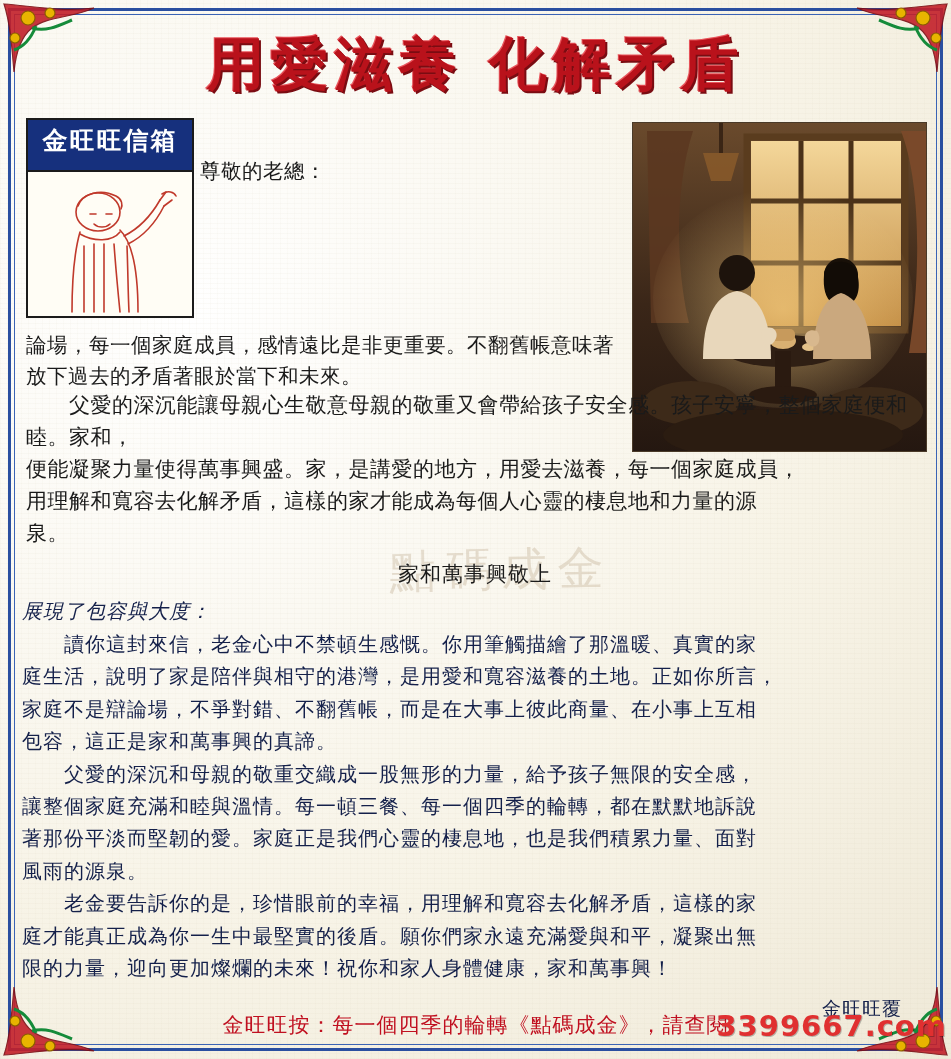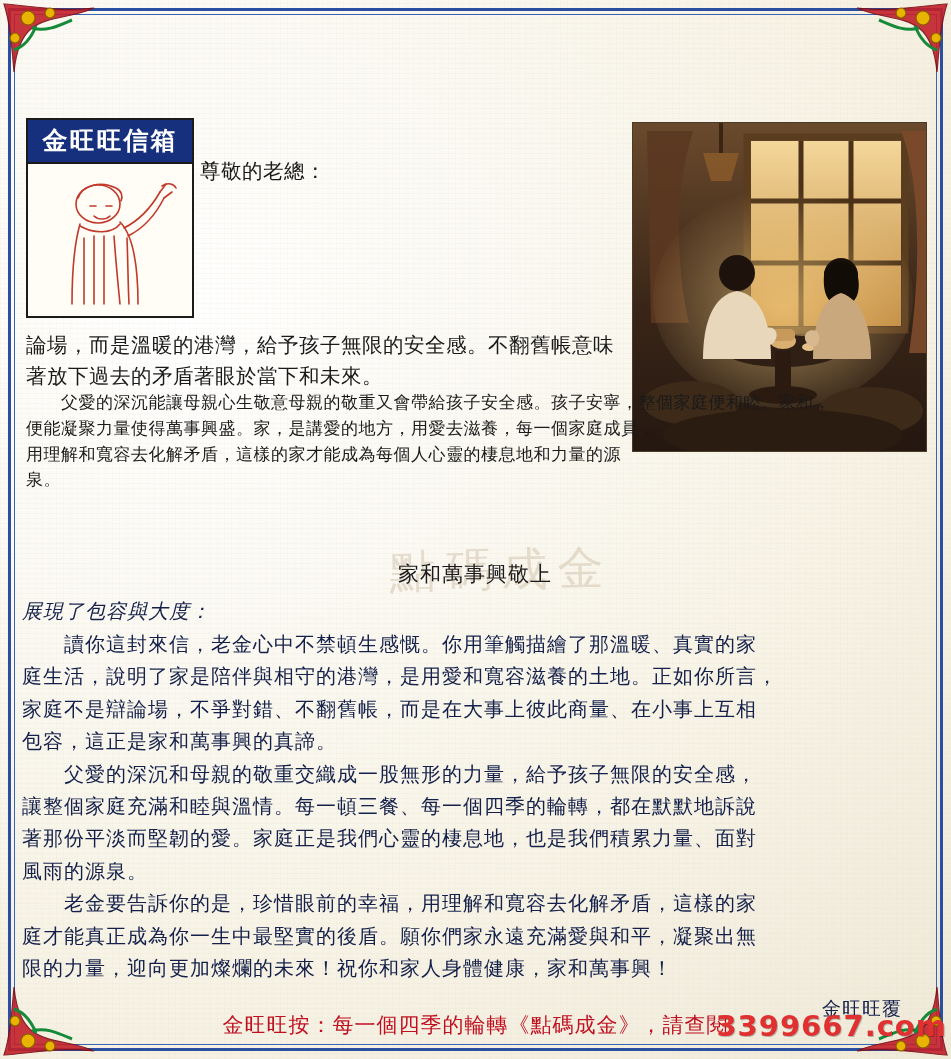--- a/index.html
+++ b/index.html
@@ -102,21 +102,21 @@
     box-sizing: border-box;
   }
   .masthead-banner {
     background: #16307d;
     color: #ffffff;
     font-family: "DejaVu Serif", serif;
     font-weight: bold;
     font-size: 25px;
     letter-spacing: 2px;
     text-align: center;
-    padding: 4px 0 5px 0;
+    padding: 4px 0 13px 0;
     border-bottom: 2px solid #1b1b1b;
   }
   .masthead-art {
     position: relative;
     height: 148px;
   }
   .masthead-art svg { display:block; }
 
   
   .photo {
@@ -146,21 +146,21 @@
     letter-spacing: 0.5px;
     margin-top: 34px;
   }
   .letter1-b {
     left: 26px; top: 330px; width: 598px;
     font-size: 20.5px;
     letter-spacing: 0.5px;
   }
   .letter1-c {
     left: 26px; top: 390px; width: 898px;
-    font-size: 17px;
+    font-size: 21px;
     letter-spacing: 0.5px;
   }
   .sign1 {
     position: absolute;
     left: 26px; top: 560px; width: 898px;
     text-align: center;
     font-family: "DejaVu Serif", serif;
     font-size: 21px;
     color: #1a1a1a;
     letter-spacing: 1px;
@@ -262,20 +262,21 @@
         <path d="M2,2 C30,4 58,10 92,6 C70,16 46,14 30,26 C20,34 14,48 12,70 C10,46 8,20 2,2 Z" opacity="0.9"></path>
         <circle cx="26" cy="16" r="7" fill="#e8b400" stroke="#8a5d00"></circle>
         <circle cx="48" cy="11" r="5" fill="#e8b400" stroke="#8a5d00"></circle>
         <circle cx="13" cy="36" r="5" fill="#e8b400" stroke="#8a5d00"></circle>
         <path d="M30,26 C44,30 56,24 70,18" fill="none" stroke="#158b3a" stroke-width="3"></path>
         <path d="M12,48 C24,44 30,34 34,24" fill="none" stroke="#158b3a" stroke-width="3"></path>
       </g>
     </svg>
   </div>
 
+  <div class="title">用愛滋養 化解矛盾</div>
 
   <div class="masthead">
     <div class="masthead-banner">金旺旺信箱</div>
     <div class="masthead-art">
       <svg width="164" height="148" viewBox="0 0 164 148">
         <g fill="none" stroke="#c0392b" stroke-width="1.6" stroke-linecap="round">
 
           <ellipse cx="70" cy="40" rx="22" ry="19"></ellipse>
           <path d="M50,34 C54,22 72,16 88,24 C94,27 95,33 93,37"></path>
 
@@ -361,21 +362,21 @@
       <ellipse cx="238" cy="288" rx="52" ry="24" fill="#3d2a19"></ellipse>
       <ellipse cx="150" cy="312" rx="120" ry="26" fill="#2b1c11"></ellipse>
 
       <rect x="86" y="0" width="4" height="30" fill="#3a2515"></rect>
       <path d="M70,30 L106,30 L98,58 L78,58 Z" fill="#8a5a2a" opacity="0.85"></path>
     </svg>
   </div>
 
   <div class="txt letter1-a"><span>尊敬的老總：</span><br></div>
 
-  <div class="txt letter1-b">論場，而是溫暖的港灣，給予孩子無限的安全感。不翻舊帳意味著放下過去的矛盾著眼於當下和未來。</div>
+  <div class="txt letter1-b">論場，每一個家庭成員，感情遠比是非更重要。不翻舊帳意味著放下過去的矛盾著眼於當下和未來。</div>
 
   <div class="txt letter1-c">　　父愛的深沉能讓母親心生敬意母親的敬重又會帶給孩子安全感。孩子安寧，整個家庭便和睦。家和，
 便能凝聚力量使得萬事興盛。家，是講愛的地方，用愛去滋養，每一個家庭成員，
 用理解和寬容去化解矛盾，這樣的家才能成為每個人心靈的棲息地和力量的源
 泉。</div>
 
   <div class="sign1">家和萬事興敬上</div>
 
   <div class="txt reply-salut">展現了包容與大度：</div>
   <div class="txt reply-body"><span>　　讀你這封來信，老金心中不禁頓生感慨。你用筆觸描繪了那溫暖、真實的家

